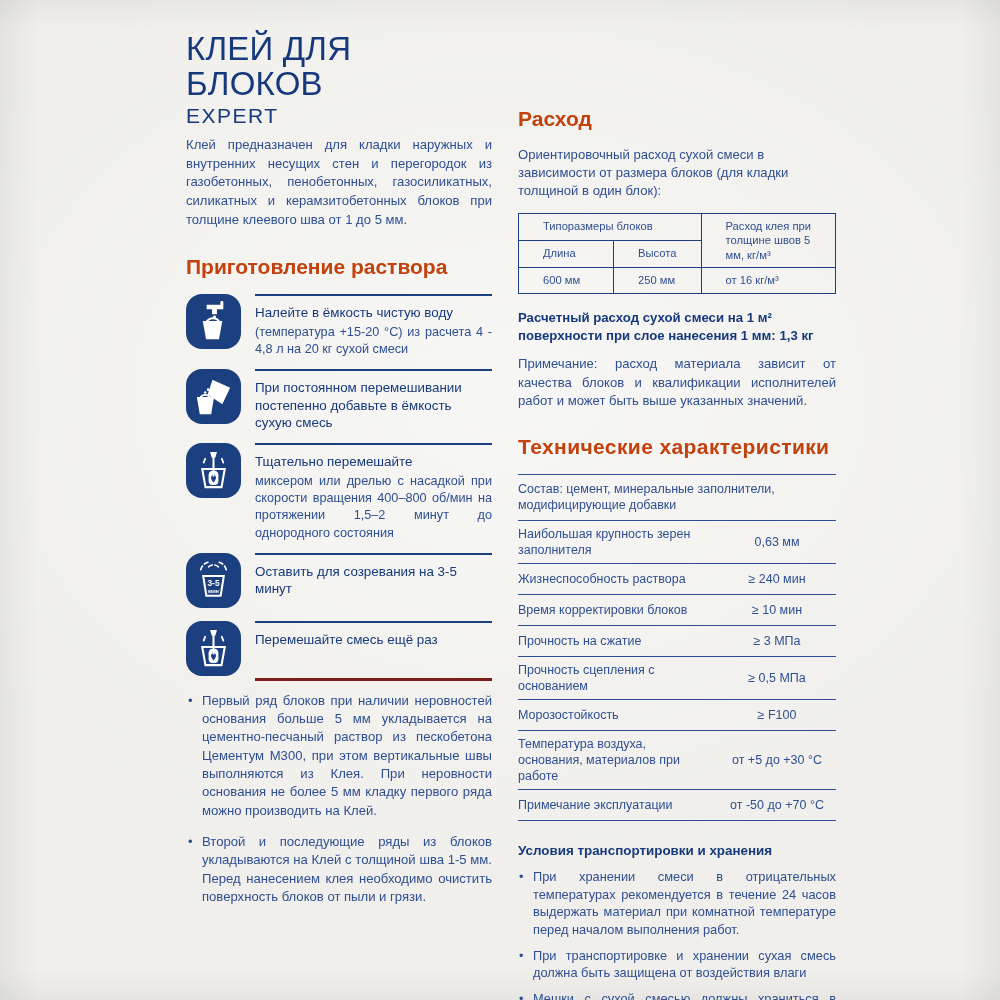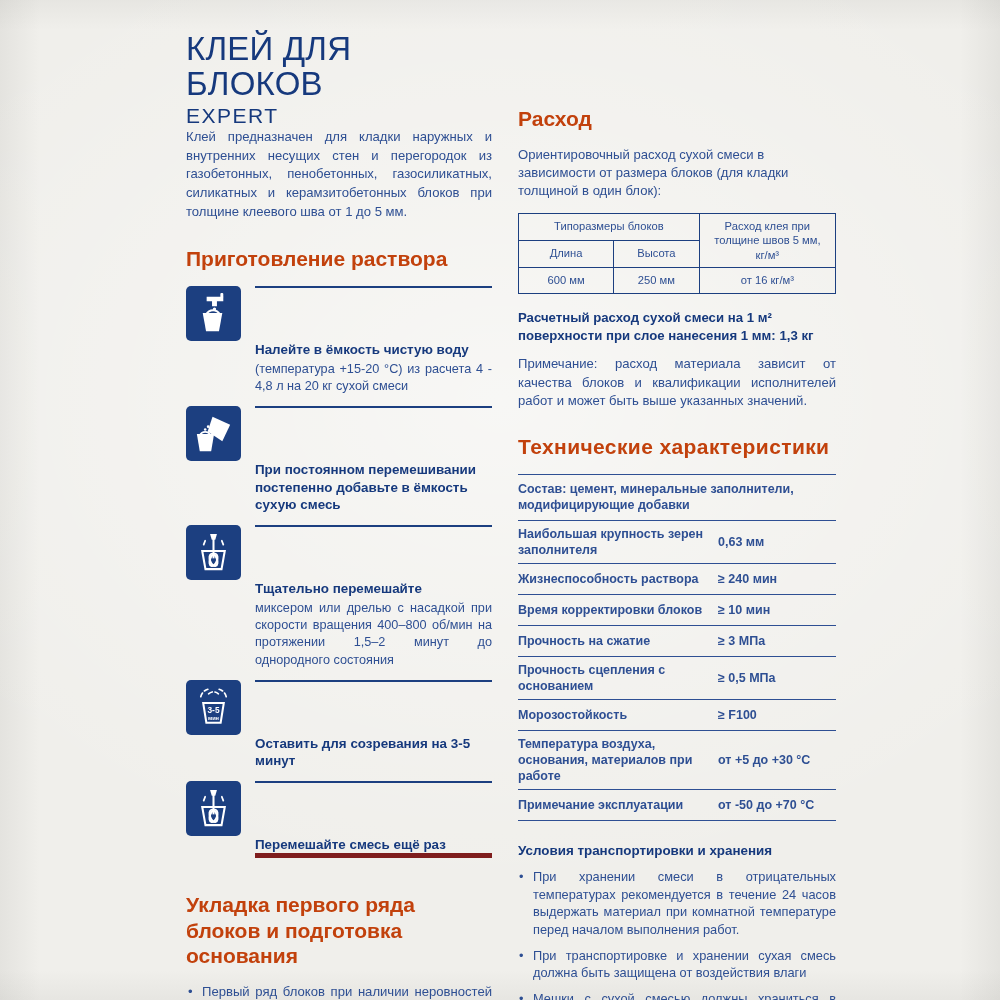--- a/index.html
+++ b/index.html
@@ -16,52 +16,52 @@
       linear-gradient(90deg, rgba(120,120,115,0.10) 0%, rgba(120,120,115,0) 4%, rgba(120,120,115,0) 96%, rgba(120,120,115,0.10) 100%),
       linear-gradient(180deg, rgba(120,120,115,0.08) 0%, rgba(120,120,115,0) 3%, rgba(120,120,115,0) 97%, rgba(120,120,115,0.08) 100%);
   }
   .col-left  { position:absolute; left:186px; top:32px;  width:306px; }
   .col-right { position:absolute; left:518px; top:106px; width:318px; }
 
   .h1 { font-size:33px; font-weight:400; color:#16397d; margin:0; line-height:1.05; letter-spacing:0.2px; }
   .brand { font-size:21px; font-weight:500; color:#16397d; letter-spacing:1.5px; margin-top:3px; }
 
   .gost { margin-top:32px; font-weight:700; font-size:13.4px; color:#16397d; }
-  .intro { margin-top:0; font-size:13.1px; line-height:1.42; text-align:justify; }
+  .intro { margin-top:8px; font-size:13.1px; line-height:1.42; text-align:justify; }
 
   .h2 { font-size:21px; font-weight:800; color:#c2410c; margin:25px 0 14px; line-height:1.22; }
   .h2.first { margin-top:0; }
 
   .steps { margin-top:4px; }
   .step { display:flex; gap:14px; margin-bottom:11px; }
-  .step-icon { width:55px; height:55px; flex:none; background:#1c3f80; border-radius:5px;
+  .step-icon { width:55px; height:55px; flex:none; background:#1c3f80; border-radius:16px;
                display:flex; align-items:center; justify-content:center; }
   .step-icon svg { width:47px; height:47px; display:block; }
   .step-body { flex:1; border-top:2px solid #1c3f80; padding-top:8px; min-height:47px; }
-  .step:last-child .step-body { border-bottom:5px solid #7f1d1d; }
-  .step-title { font-weight:700; font-size:13.4px; color:#16397d; line-height:1.3;margin-top:45px; }
+  .step:last-child .step-body { border-bottom:3px solid #7f1d1d; }
+  .step-title { font-weight:400; font-size:13.4px; color:#16397d; line-height:1.3; }
   .step-text { font-size:12.7px; line-height:1.35; margin-top:3px; text-align:justify; }
   .step-text:empty { display:none; }
 
   .bullet { position:relative; padding-left:16px; font-size:13.1px; line-height:1.4; margin-bottom:13px; text-align:justify; }
   .bullet::before { content:"•"; position:absolute; left:2px; top:0; }
 
   .r-intro { font-size:13.1px; line-height:1.4; margin-bottom:12px; }
   table.cons { border-collapse:collapse; width:100%; font-size:11.2px; line-height:1.3; color:#2e4f93; }
-  table.cons td { border:1.5px solid #1c3f80; padding:5px 8px; vertical-align:top; text-align:center; }
+  table.cons td { border:1.5px solid #1c3f80; padding:5px 24px; vertical-align:top; text-align:left; }
   .cons .c1 { width:30%; } .cons .c2 { width:27%; }
 
   .calc { font-weight:700; color:#16397d; font-size:13.2px; margin:15px 0 10px; line-height:1.38; }
   .note { font-size:13.1px; line-height:1.4; text-align:justify; }
 
-  .specs { margin-top:10px; border-top:1.3px solid #2e4f93;font-weight:bold; }
+  .specs { margin-top:10px; border-top:1.3px solid #2e4f93; }
   .spec-comp { border-bottom:1.3px solid #2e4f93; padding:6px 0; font-size:12.5px; line-height:1.32; }
   .spec-row { display:flex; align-items:center; border-bottom:1.3px solid #2e4f93; padding:5px 0; font-size:12.5px; line-height:1.28; min-height:20px; }
   .spec-row .lbl { flex:1; padding-right:8px; }
-  .spec-row .val { width:118px; flex:none; }
+  .spec-row .val { width:118px; flex:none;text-align:center; }
 
   .sub-h { font-weight:700; font-size:13.4px; color:#16397d; margin:18px 0 10px; }
   .r-bullet { position:relative; padding-left:15px; font-size:12.8px; line-height:1.38; margin-bottom:8px; text-align:justify; }
   .r-bullet::before { content:"•"; position:absolute; left:1px; top:0; }
 </style>
 </head>
 <body>
 
 <div class="page">
 
@@ -168,21 +168,20 @@
             </g>
           </svg>
         </div>
         <div class="step-body">
           <div class="step-title">Перемешайте  смесь ещё раз</div>
 
         </div>
       </div>
     </div>
 
-    <div class="h2" style="margin-top:34px;">Укладка первого ряда блоков и подготовка основания</div>
     <div>
       <div class="bullet">Первый ряд блоков при наличии неровностей основания больше 5 мм укладывается на цементно-песчаный раствор из пескобетона Цементум М300, при этом вертикальные швы выполняются из Клея. При неровности основания не более 5 мм кладку первого ряда можно производить на Клей.</div>
       <div class="bullet">Второй и последующие ряды из блоков укладываются на Клей с толщиной шва 1-5 мм.  Перед нанесением клея необходимо очистить поверхность блоков от пыли и грязи.</div>
     </div>
 
   </div>
 
   <div class="col-right">
     <div class="h2 first">Расход</div>
     <div class="r-intro">Ориентировочный расход сухой смеси в зависимости от размера блоков (для кладки толщиной в один блок):</div>

